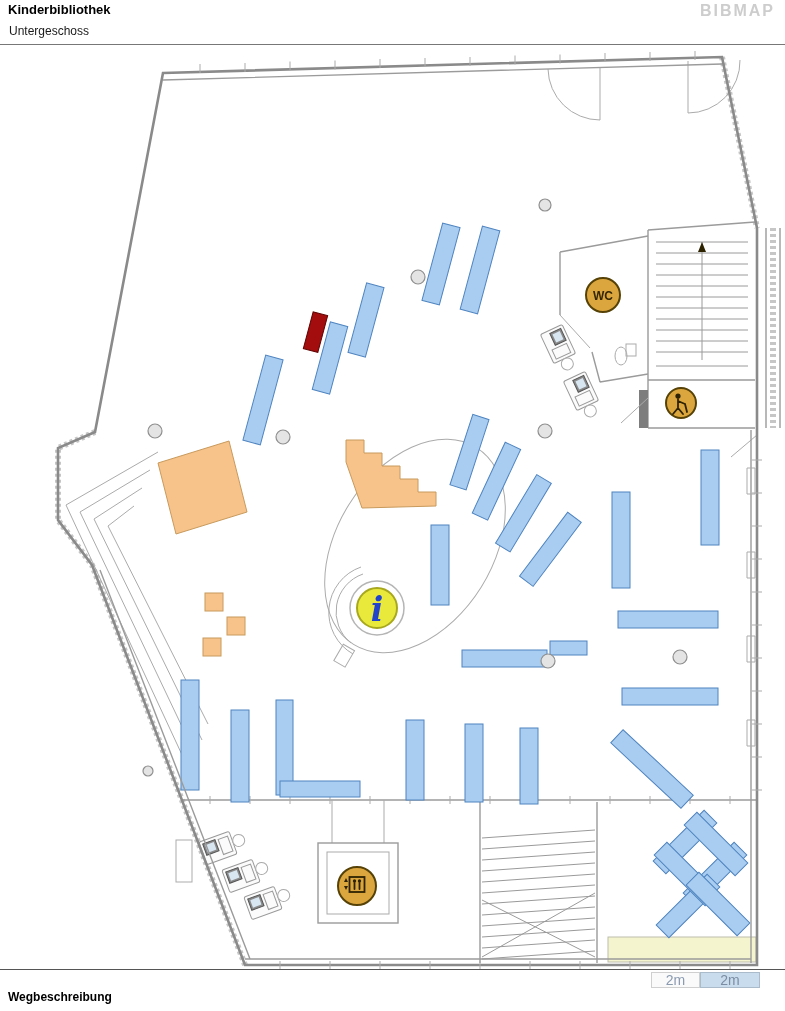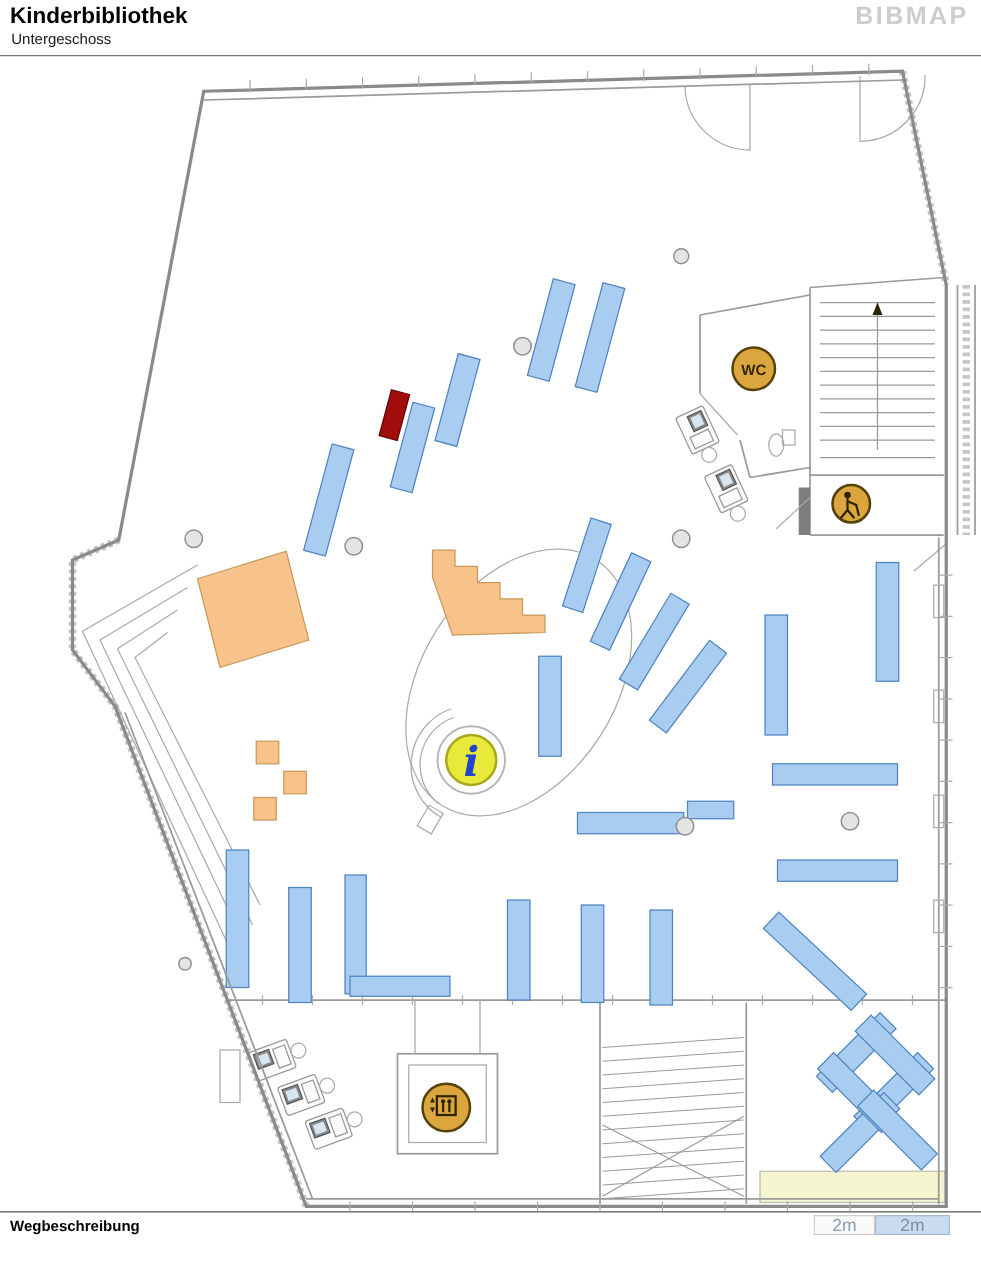--- a/index.html
+++ b/index.html
@@ -1,28 +1,28 @@
 <!DOCTYPE html>
 <html><head>
 <meta charset="utf-8">
 <style>
   html,body{margin:0;padding:0;background:#fff;}
   .stage{position:relative;width:785px;height:1011px;background:#fff;overflow:hidden;
          font-family:"Liberation Sans",sans-serif;}
   
   .header{position:absolute;top:0;left:0;width:785px;height:44px;background:#fff;
           border-bottom:1px solid #777;z-index:5;}
-  .title{position:absolute;left:8px;top:2px;font-size:18px;font-weight:bold;color:#000;}
+  .title{position:absolute;left:8px;top:2px;font-size:13px;font-weight:bold;color:#000;}
   .subtitle{position:absolute;left:9px;top:24px;font-size:12px;color:#1a1a1a;}
-  .logo{position:absolute;right:10px;top:2px;font-size:20px;font-weight:bold;color:#cdcdcd;
+  .logo{position:absolute;right:10px;top:2px;font-size:16px;font-weight:bold;color:#cdcdcd;
         letter-spacing:2px;}
   
   .footer{position:absolute;top:969px;left:0;width:785px;height:42px;background:#fff;
           border-top:1px solid #555;z-index:5;}
-  .footer-label{position:absolute;left:8px;top:4px;font-size:12px;font-weight:bold;color:#000;}
+  .footer-label{position:absolute;left:8px;top:20px;font-size:12px;font-weight:bold;color:#000;}
   .scalebar{position:absolute;top:2px;height:14px;font-size:14px;line-height:14px;
             text-align:center;color:#8a9bb0;}
   .scale-left{left:651px;width:47px;background:#fafafa;border:1px solid #cfcfcf;}
   .scale-right{left:700px;width:58px;background:#c9dcee;border:1px solid #aabccc;color:#7b8da2;}
   
   svg.map{position:absolute;top:0;left:0;}
   .shelf{fill:#a9cdf0;stroke:#4f84c0;stroke-width:1;}
   .shelf-hl{fill:#a30d0d;stroke:#5f0505;stroke-width:1;}
   .furn{fill:#f7c38b;stroke:#c89a5c;stroke-width:1;}
   .col{fill:#e4e4e4;stroke:#8f8f8f;stroke-width:1.2;}

